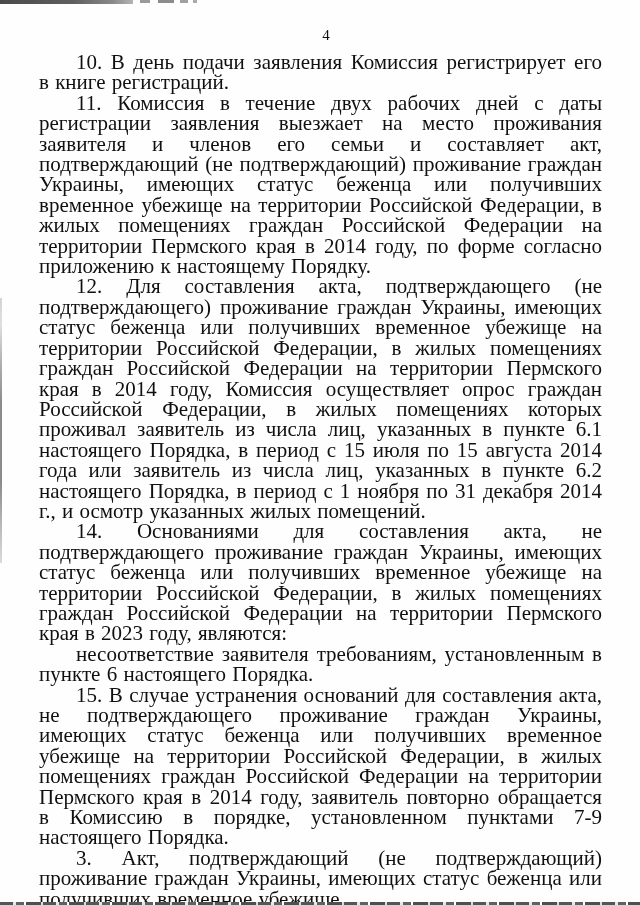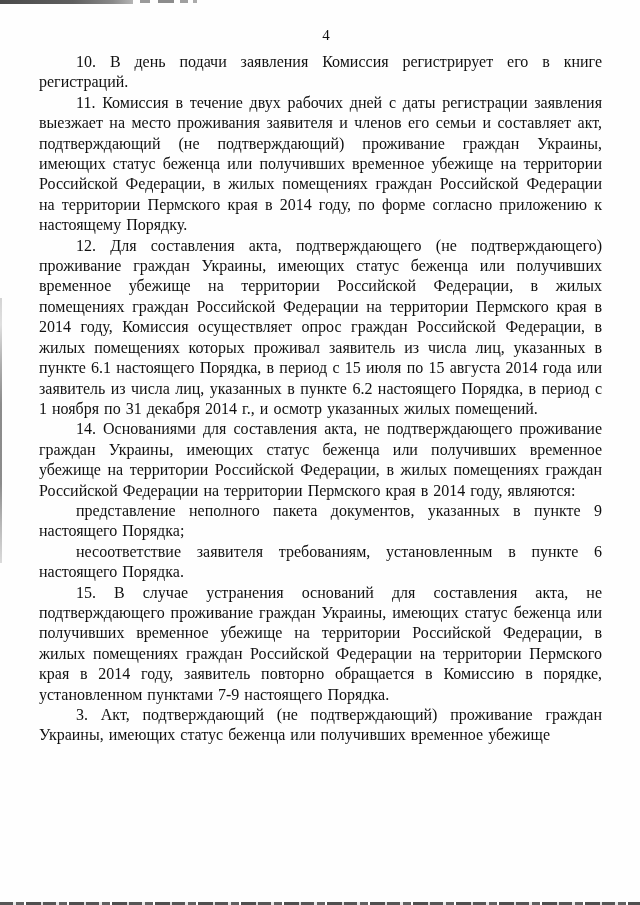--- a/index.html
+++ b/index.html
@@ -68,21 +68,21 @@
     font-size: 15px;
   }
   .content {
     position: absolute;
     top: 52px;
     left: 39px;
     width: 563px;
   }
   .content p {
     margin: 0;
-    font-size: 16px;
+    font-size: 21px;
     line-height: 20.4px;
     text-align: justify;
     text-align-last: left;
     text-indent: 37px;
     word-spacing: 1px;
   }
 </style>
 </head>
 <body>
 
@@ -97,22 +97,21 @@
   </div>
 
   <div class="scan-left"></div>
 
   <div class="page-number">4</div>
 
   <div class="content">
     <p>10. В день подачи заявления Комиссия регистрирует его в книге регистраций.</p>
     <p>11. Комиссия в течение двух рабочих дней с даты регистрации заявления выезжает на место проживания заявителя и членов его семьи и составляет акт, подтверждающий (не подтверждающий) проживание граждан Украины, имеющих статус беженца или получивших временное убежище на территории Российской Федерации, в жилых помещениях граждан Российской Федерации на территории Пермского края в 2014 году, по форме согласно приложению к настоящему Порядку.</p>
     <p>12. Для составления акта, подтверждающего (не подтверждающего) проживание граждан Украины, имеющих статус беженца или получивших временное убежище на территории Российской Федерации, в жилых помещениях граждан Российской Федерации на территории Пермского края в 2014 году, Комиссия осуществляет опрос граждан Российской Федерации, в жилых помещениях которых проживал заявитель из числа лиц, указанных в пункте 6.1 настоящего Порядка, в период с 15 июля по 15 августа 2014 года или заявитель из числа лиц, указанных в пункте 6.2 настоящего Порядка, в период с 1 ноября по 31 декабря 2014 г., и осмотр указанных жилых помещений.</p>
-    <p>14. Основаниями для составления акта, не подтверждающего проживание граждан Украины, имеющих статус беженца или получивших временное убежище на территории Российской Федерации, в жилых помещениях граждан Российской Федерации на территории Пермского края в 2014 году, являются:</p>
-    <p>представление неполного пакета документов, указанных в пункте 9 настоящего Порядка;</p>
+    <p>14. Основаниями для составления акта, не подтверждающего проживание граждан Украины, имеющих статус беженца или получивших временное убежище на территории Российской Федерации, в жилых помещениях граждан Российской Федерации на территории Пермского края в 2023 году, являются:</p>
     <p>несоответствие заявителя требованиям, установленным в пункте 6 настоящего Порядка.</p>
     <p>15. В случае устранения оснований для составления акта, не подтверждающего проживание граждан Украины, имеющих статус беженца или получивших временное убежище на территории Российской Федерации, в жилых помещениях граждан Российской Федерации на территории Пермского края в 2014 году, заявитель повторно обращается в Комиссию в порядке, установленном пунктами 7-9 настоящего Порядка.</p>
     <p>3. Акт, подтверждающий (не подтверждающий) проживание граждан Украины, имеющих статус беженца или получивших временное убежище</p>
   </div>
 
   <div class="scan-bottom"></div>
 
 </div>
 
 </body></html>

